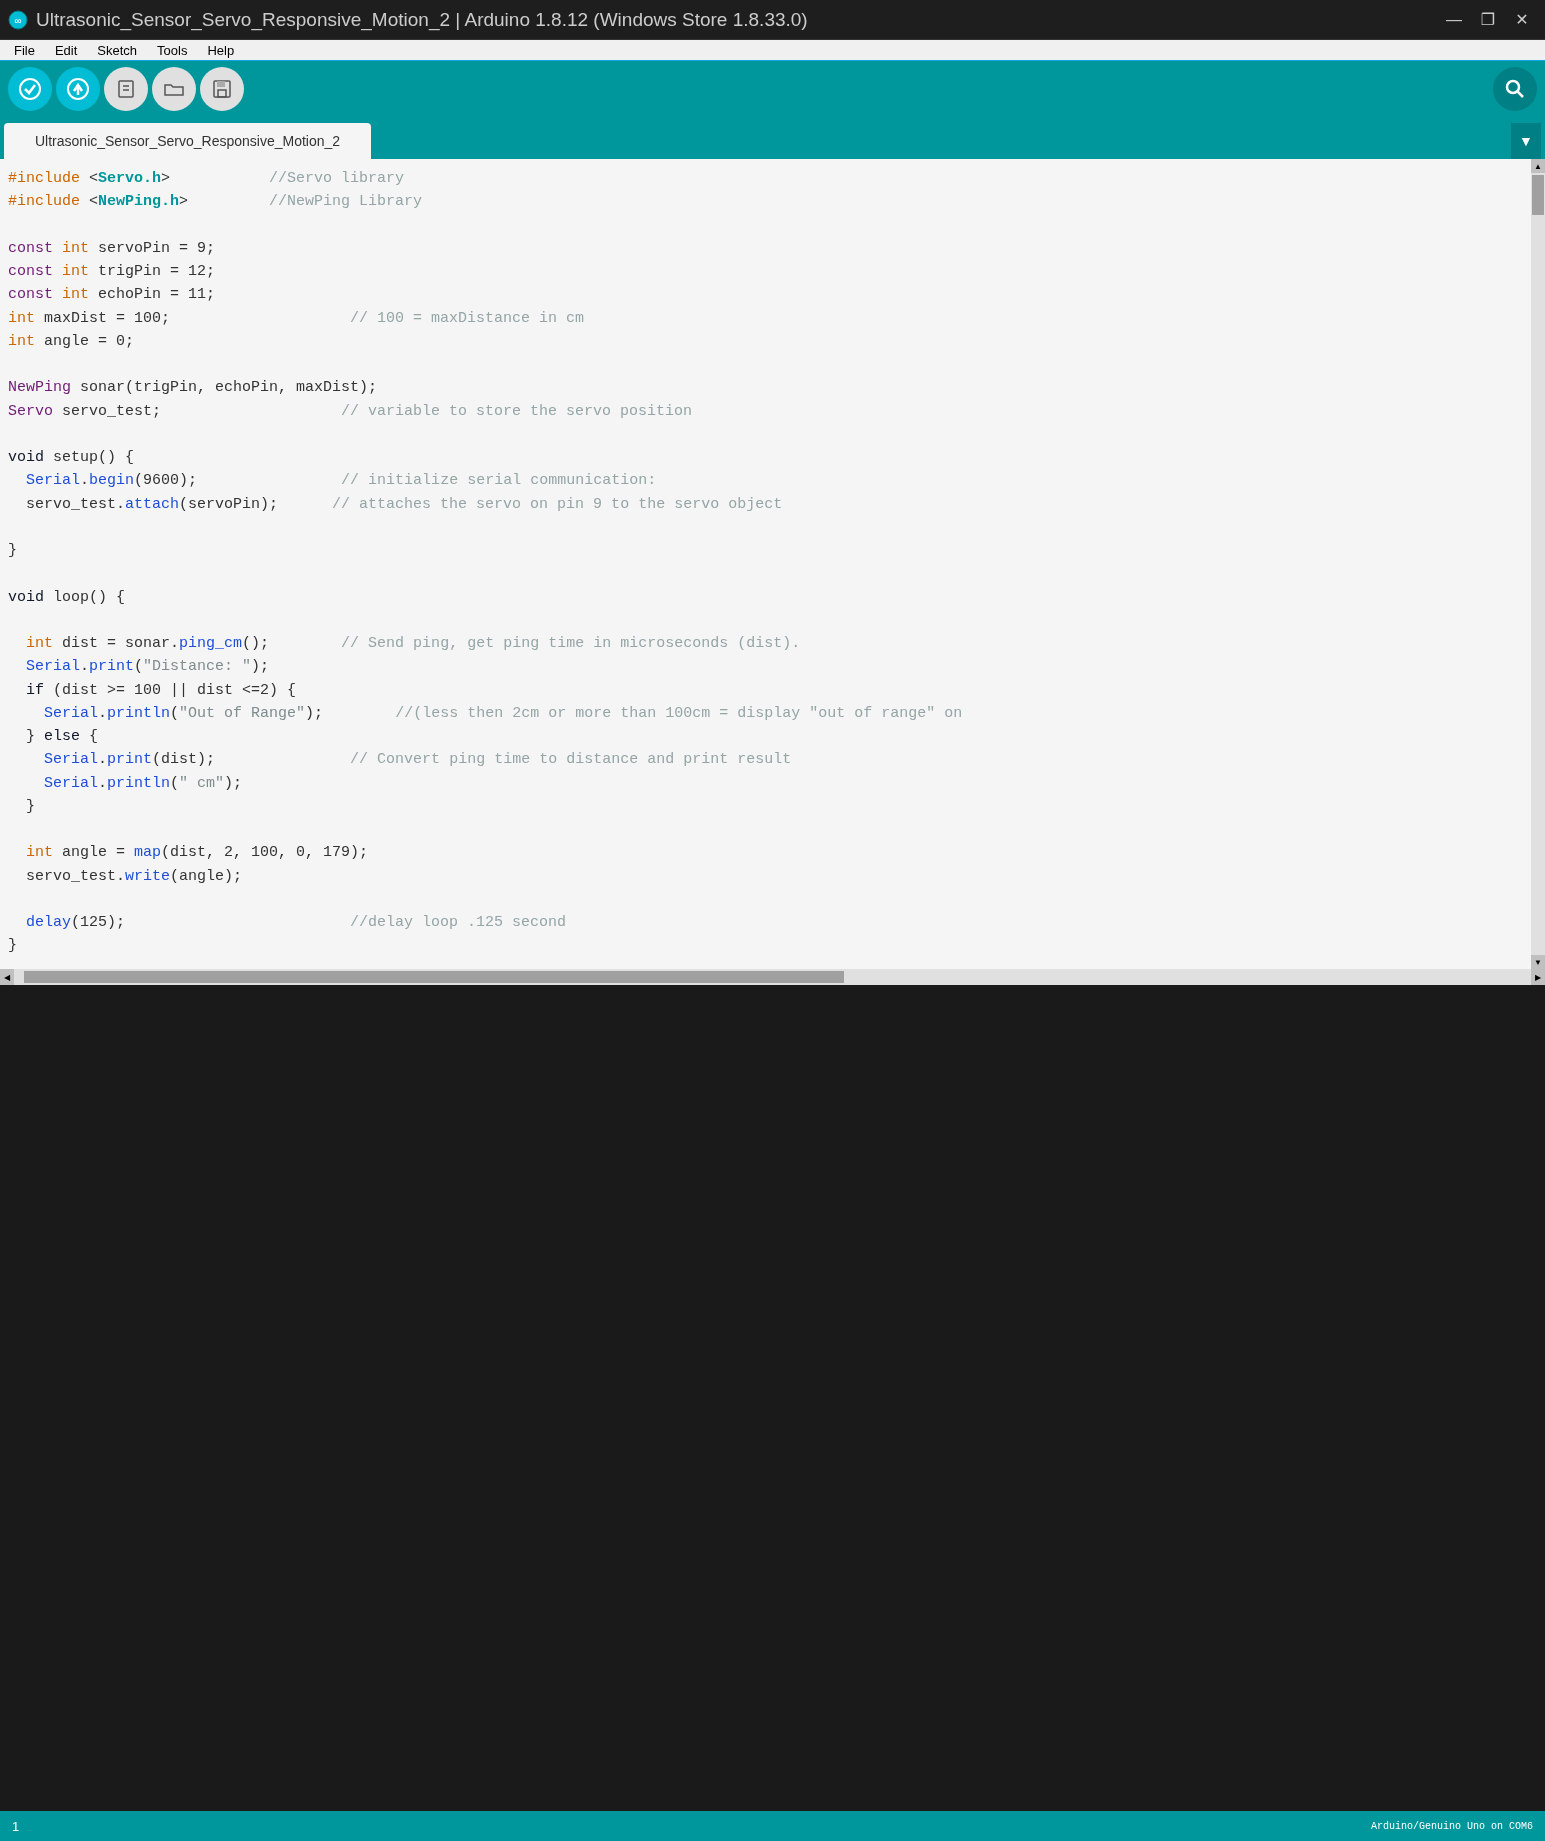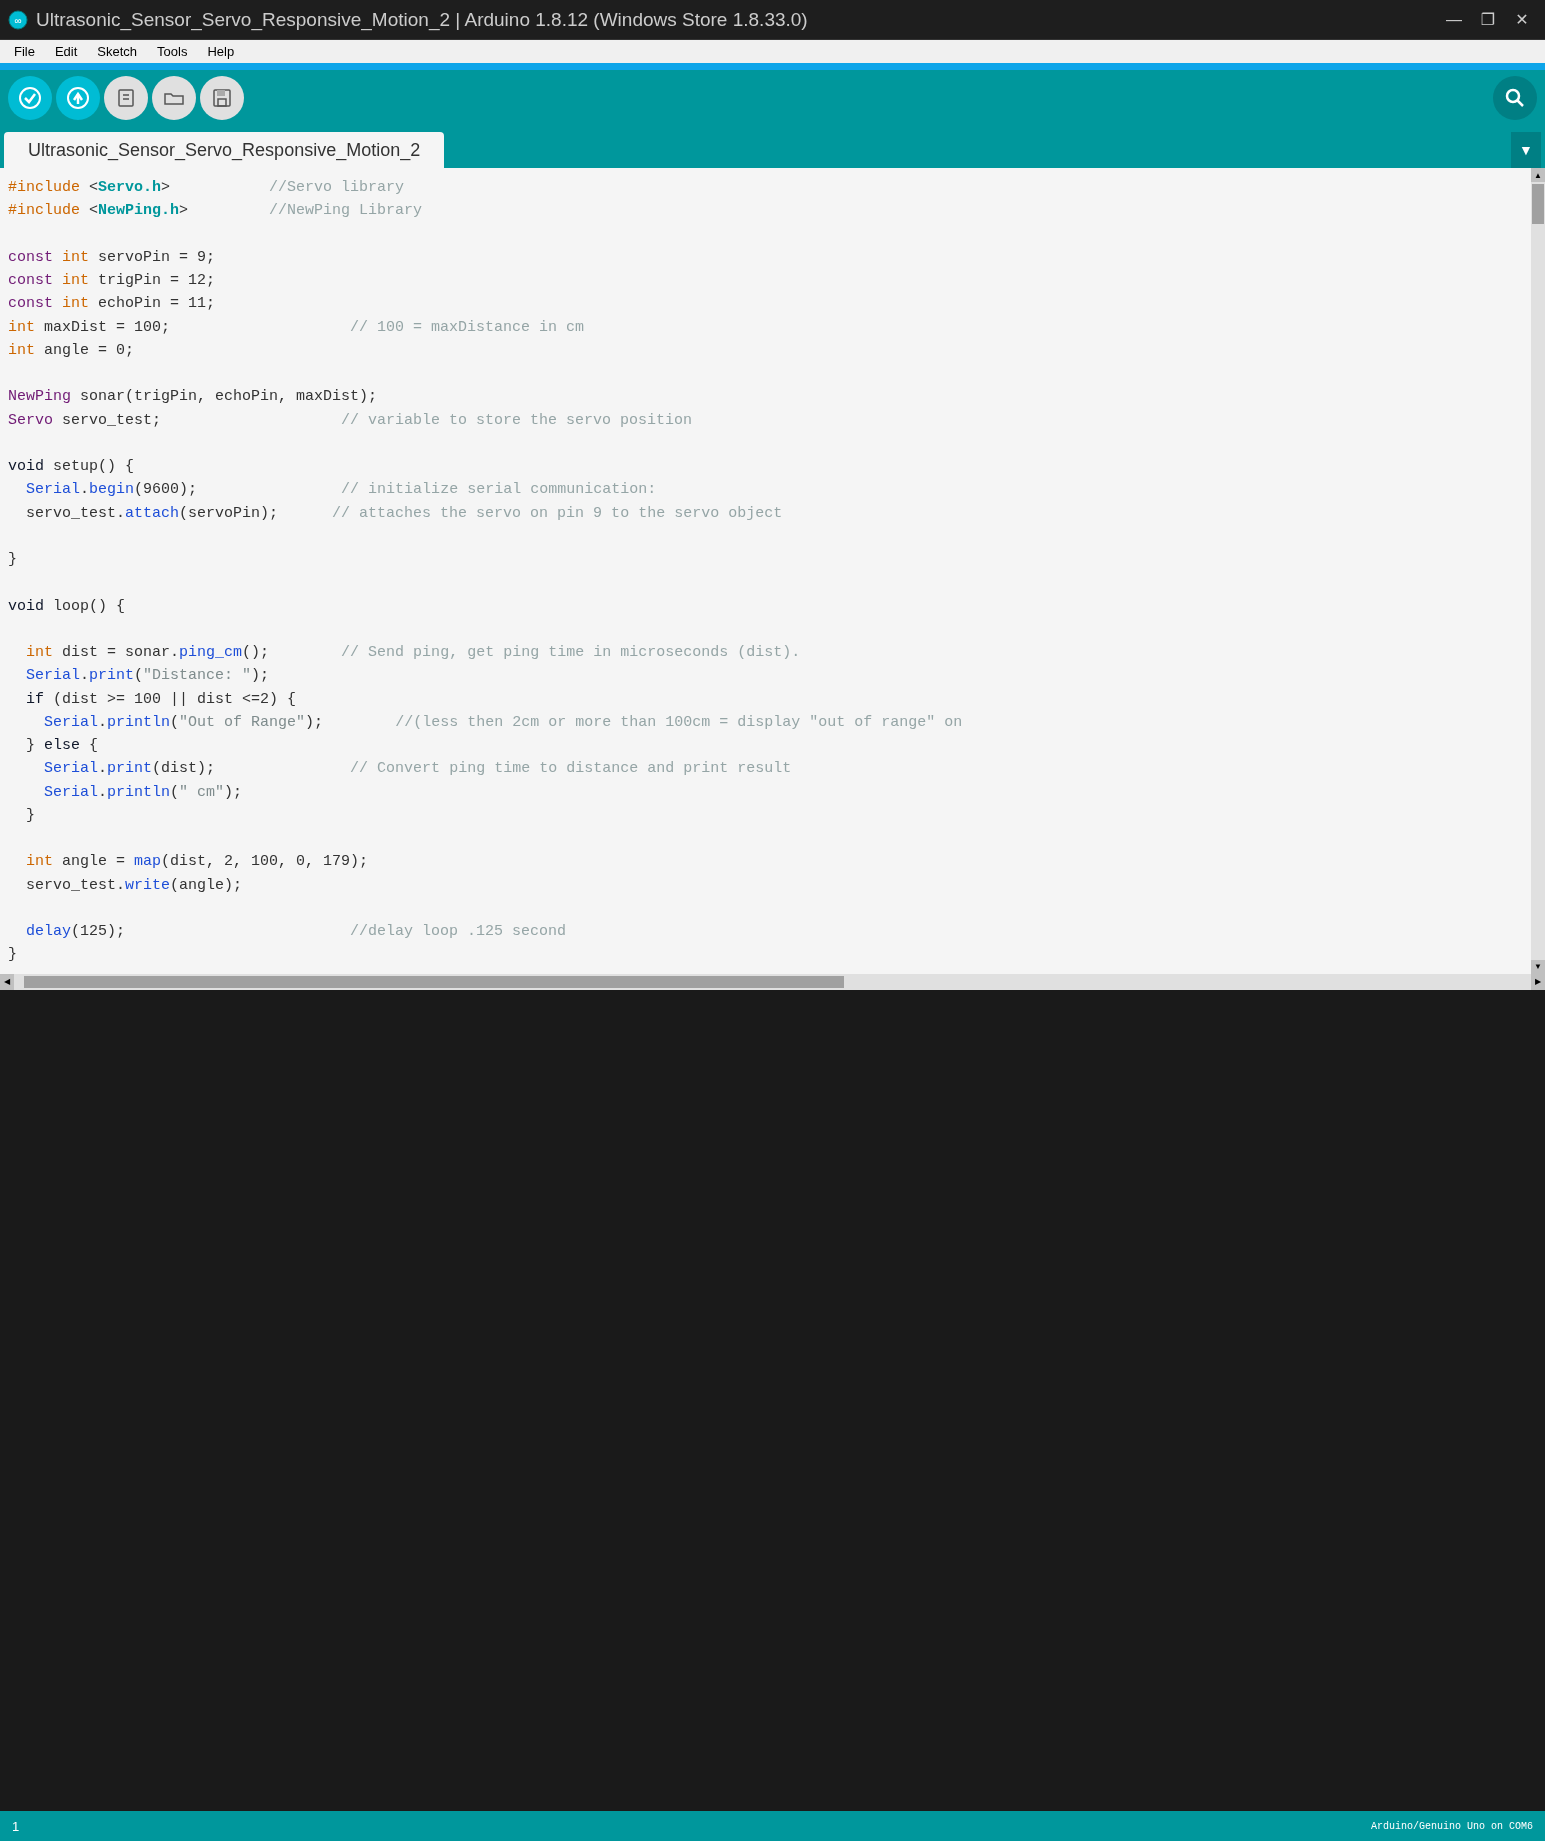--- a/index.html
+++ b/index.html
@@ -50,26 +50,26 @@
       width: 30px;
       height: 24px;
       display: flex;
       align-items: center;
       justify-content: center;
     }
 
     
     #menu-bar {
       background: #f0f0f0;
-      height: 30px;
+      height: 21px;
       display: flex;
       align-items: center;
       padding: 0 4px;
       flex-shrink: 0;
-      border-bottom: 7px solid #0ea5e9;
+      border-bottom: 1px solid #0ea5e9;
     }
     .menu-item {
       padding: 4px 10px;
       font-size: 13px;
       cursor: pointer;
       color: #000;
     }
 
     
     #toolbar {
@@ -117,24 +117,24 @@
       background: #00979c;
       height: 42px;
       display: flex;
       align-items: flex-end;
       padding: 0 4px;
       flex-shrink: 0;
     }
     .tab {
       background: #f5f5f5;
       height: 36px;
-      padding: 0 24px;
-      display: flex;
-      align-items: center;
-      font-size: 18px;
+      padding: 0 31px;
+      display: flex;
+      align-items: center;
+      font-size: 14px;
       color: #333;
       border-radius: 4px 4px 0 0;
       cursor: pointer;
     }
     .tab-dropdown {
       margin-left: auto;
       width: 30px;
       height: 36px;
       background: #007f84;
       border: none;

